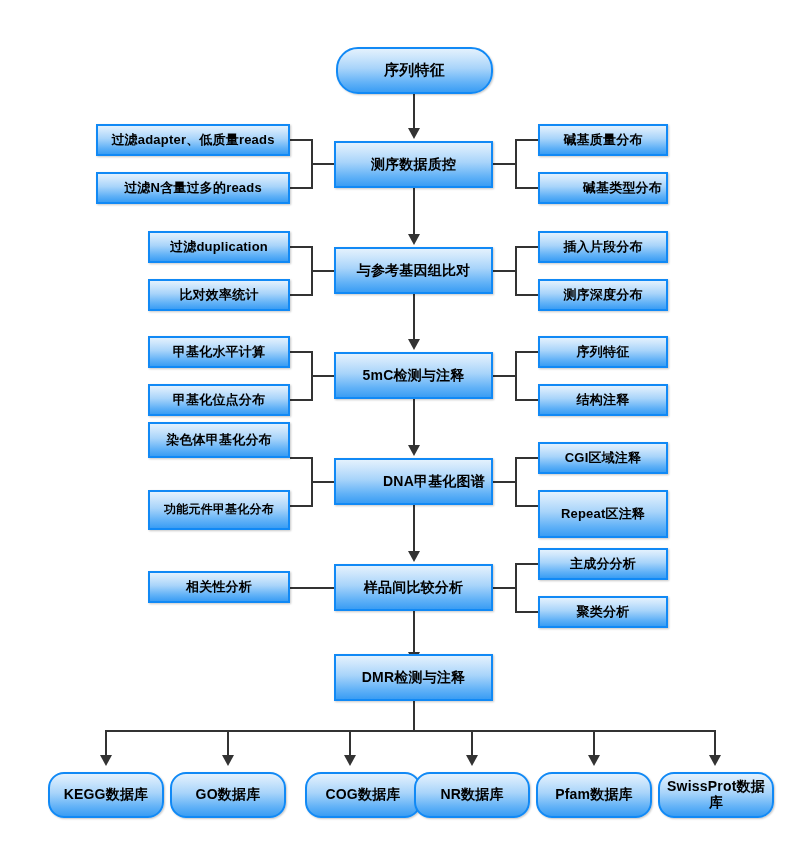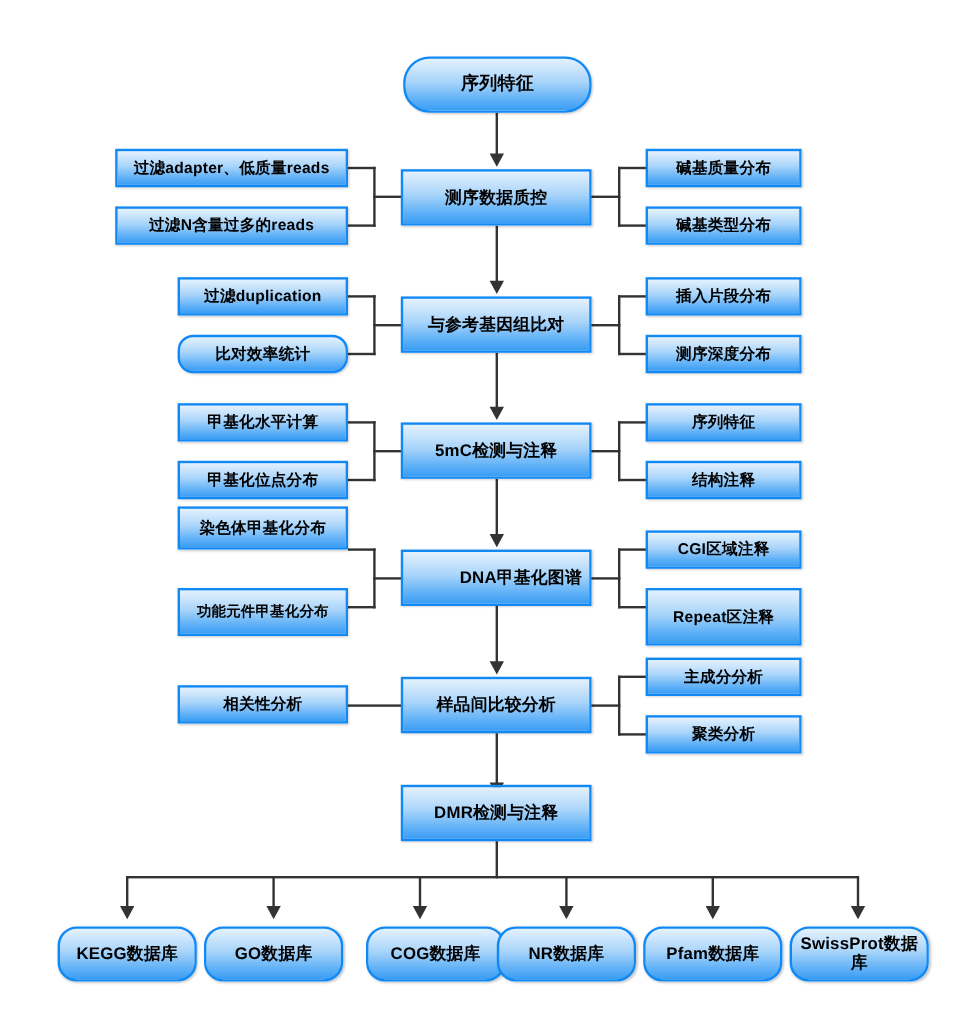--- a/index.html
+++ b/index.html
@@ -96,39 +96,39 @@
     <span class="label">过滤N含量过多的reads</span>
   </div>
   <div class="lineH" style="left:290px; top:139px; width:23px;"></div>
   <div class="lineH" style="left:290px; top:187px; width:23px;"></div>
   <div class="lineV" style="left:311px; top:139px; height:50px;"></div>
   <div class="lineH" style="left:311px; top:163px; width:25px;"></div>
 
   <div class="node fs13" style="left:538px; top:124px; width:130px; height:32px;">
     <span class="label">碱基质量分布</span>
   </div>
-  <div class="node fs13" style="left:538px; top:172px; width:130px; height:32px;">
+  <div class="node fs13" style="left:538px; top:172px; width:130px; height:32px;justify-content:flex-end;">
     <span class="label">碱基类型分布</span>
   </div>
   <div class="lineH" style="left:492px; top:163px; width:25px;"></div>
   <div class="lineV" style="left:515px; top:139px; height:50px;"></div>
   <div class="lineH" style="left:515px; top:139px; width:24px;"></div>
   <div class="lineH" style="left:515px; top:187px; width:24px;"></div>
 
   <div class="lineV" style="left:413px; top:188px; height:49px;"></div>
   <div class="arrow-down" style="left:408px; top:234px;"></div>
 
   <div class="node fs14" style="left:334px; top:247px; width:159px; height:47px;">
     <span class="label">与参考基因组比对</span>
   </div>
 
   <div class="node fs13" style="left:148px; top:231px; width:142px; height:32px;">
     <span class="label">过滤duplication</span>
   </div>
-  <div class="node fs13" style="left:148px; top:279px; width:142px; height:32px;border-radius:13px;">
+  <div class="node fs13" style="left:148px; top:279px; width:142px; height:32px;">
     <span class="label">比对效率统计</span>
   </div>
   <div class="lineH" style="left:290px; top:246px; width:23px;"></div>
   <div class="lineH" style="left:290px; top:294px; width:23px;"></div>
   <div class="lineV" style="left:311px; top:246px; height:50px;"></div>
   <div class="lineH" style="left:311px; top:270px; width:25px;"></div>
 
   <div class="node fs13" style="left:538px; top:231px; width:130px; height:32px;">
     <span class="label">插入片段分布</span>
   </div>

